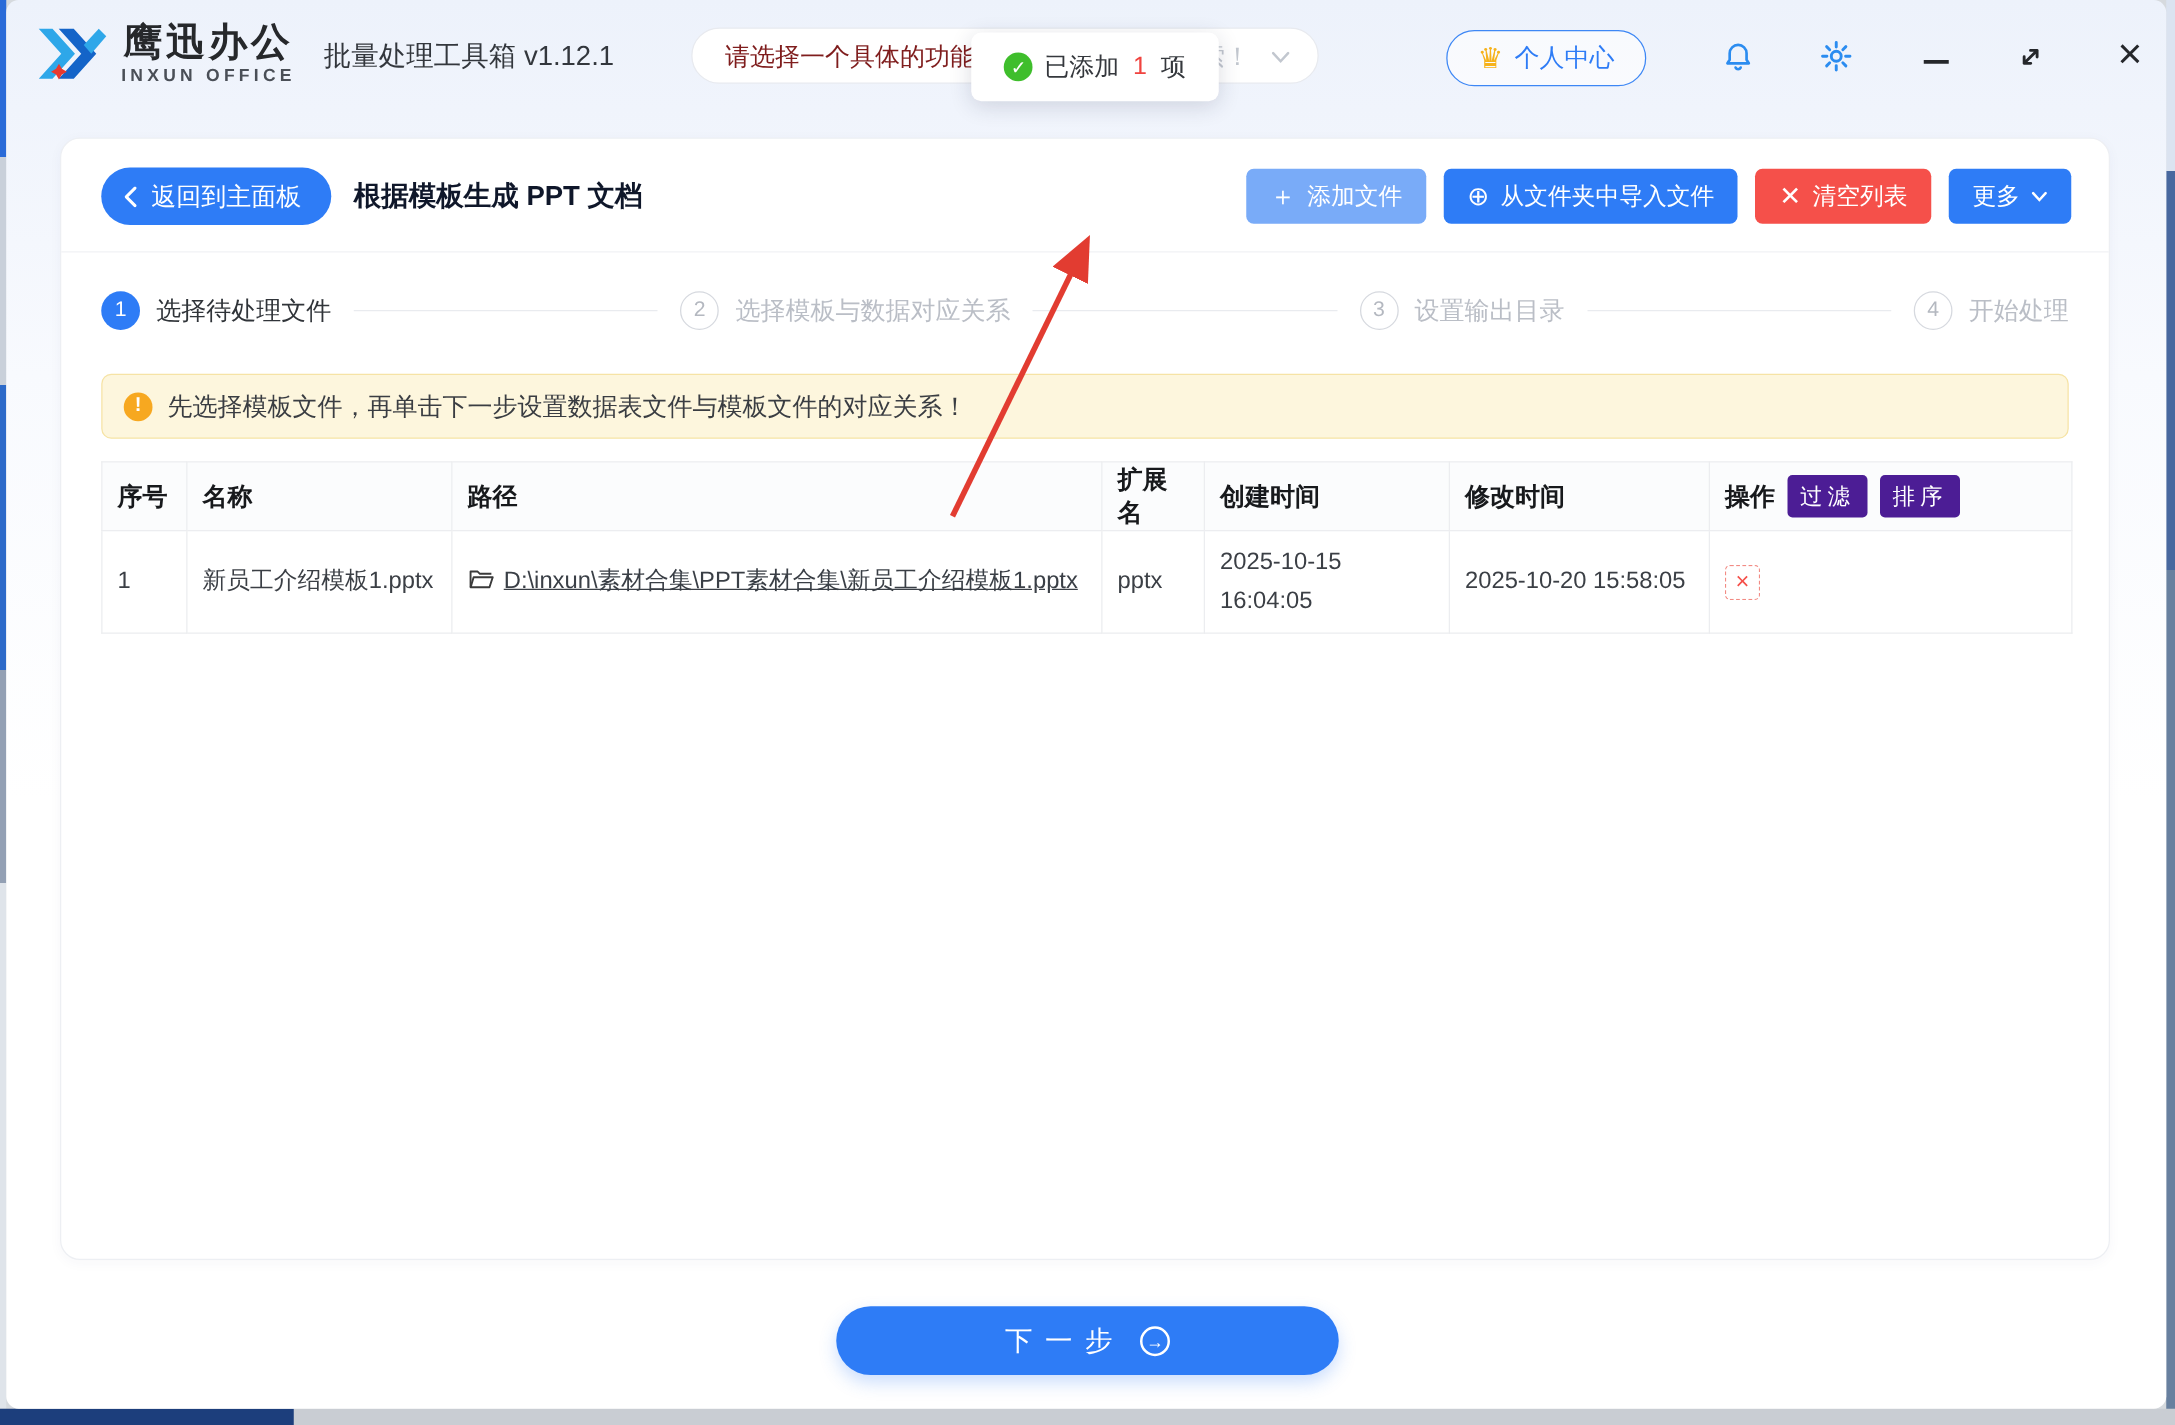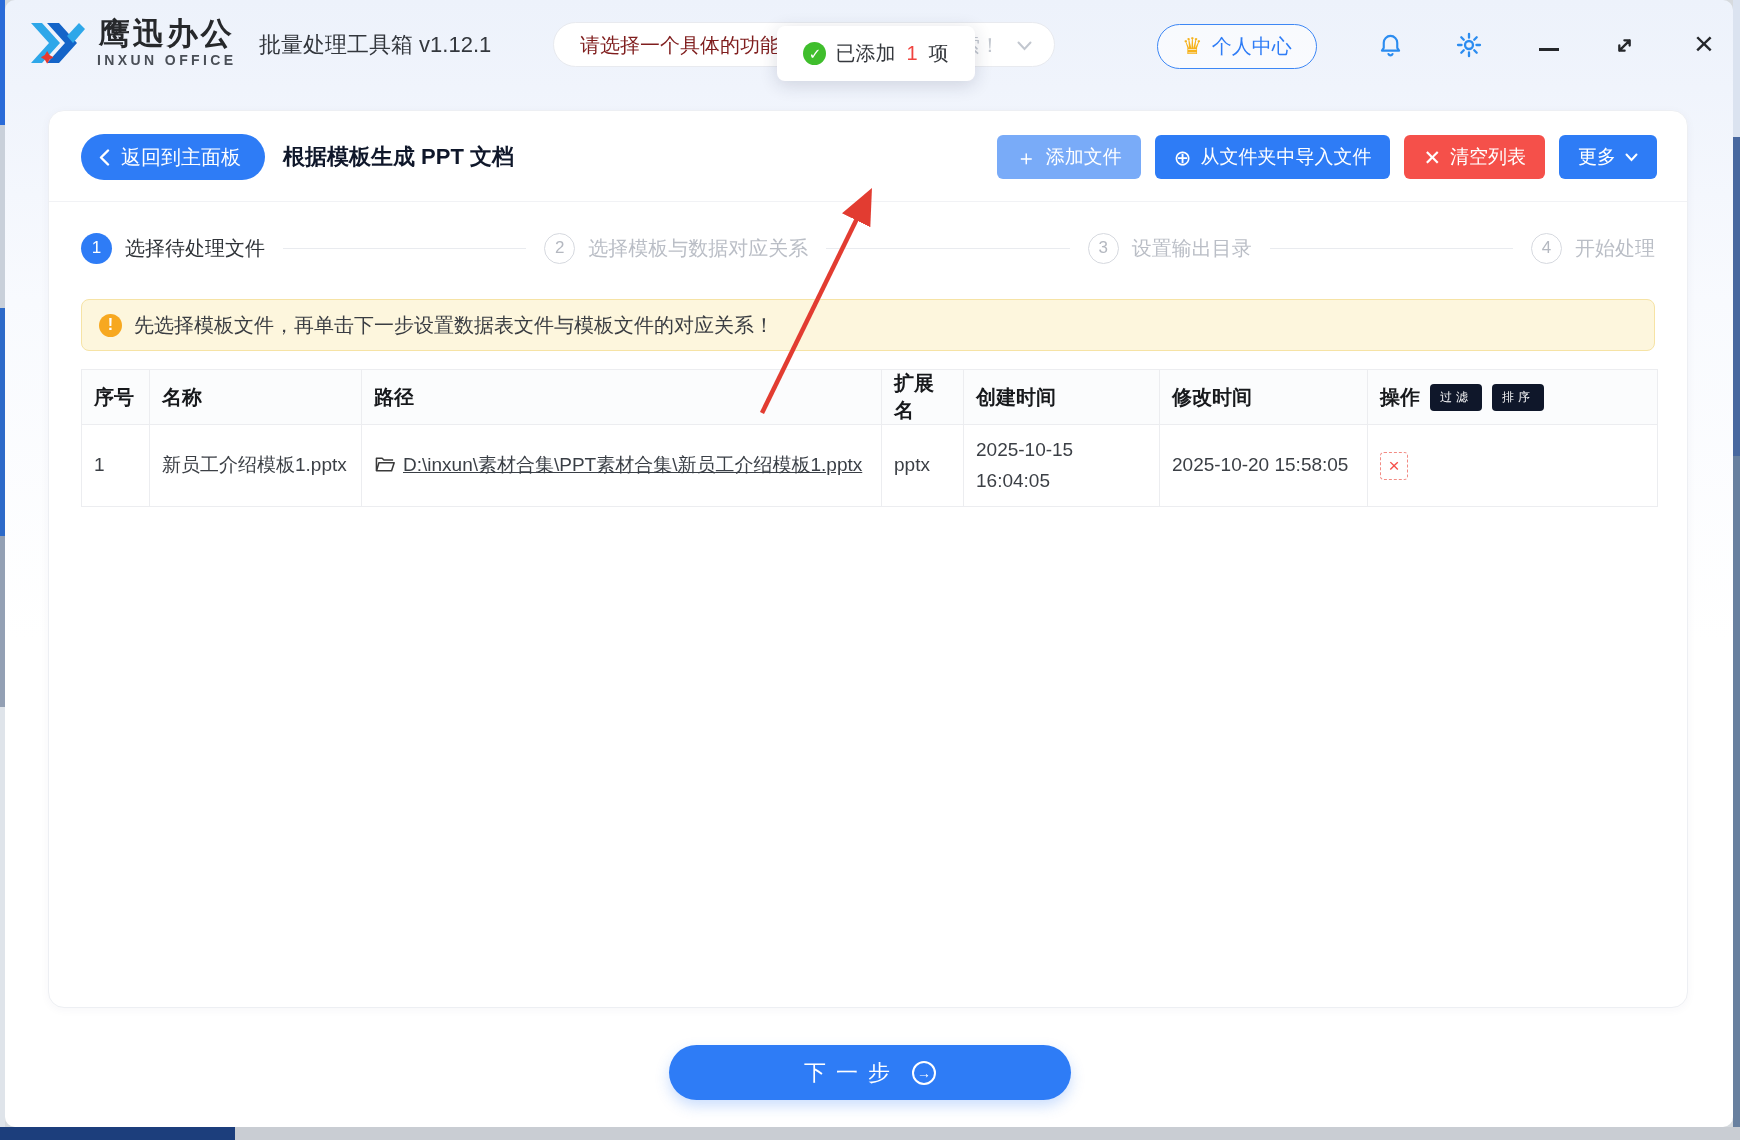--- a/index.html
+++ b/index.html
@@ -90,21 +90,21 @@
   .notice .txt { font-size:20px; color:#3a3d42; }
 
   
   .file-table { position:absolute; left:32px; top:258px; border-collapse:collapse; table-layout:fixed; width:1576px; }
   .file-table th, .file-table td { border:1px solid #ecedf0; text-align:left; vertical-align:middle; }
   .file-table th { height:54px; padding:0 12px; font-size:20px; color:#17191c; background:#fbfcfd; font-weight:bold; }
   .file-table td { font-size:19px; color:#3b3f45; padding:10px 12px; line-height:1.6; }
   .row-data td { height:82px; }
   .row-sum td { height:48px; }
   .op-head { display:flex; align-items:center; gap:10px; }
-  .mini-btn { background:#0f172a; color:#fff; border:none; border-radius:4px; font-size:12px;
+  .mini-btn { background:#4c1d95; color:#fff; border:none; border-radius:4px; font-size:18px;
     padding:5px 10px; cursor:pointer; font-family:inherit; letter-spacing:4px; }
   .path-cell a { color:#3a3f46; text-decoration:underline; word-break:break-all; }
   .path-cell svg { vertical-align:-3px; margin-right:7px; }
   .del-btn { width:28px; height:28px; border:1.5px dashed #f28b84; border-radius:4px; background:#fff;
     color:#f5504a; font-size:19px; line-height:1; cursor:pointer; display:flex; align-items:center; justify-content:center; }
 
   
   .next-btn { position:absolute; left:664px; top:1045px; width:402px; height:55px; border:none;
     border-radius:28px; background:#2e7cf6; color:#fff; font-size:22px; letter-spacing:10px;
     display:flex; align-items:center; justify-content:center; gap:12px; cursor:pointer; font-family:inherit;

